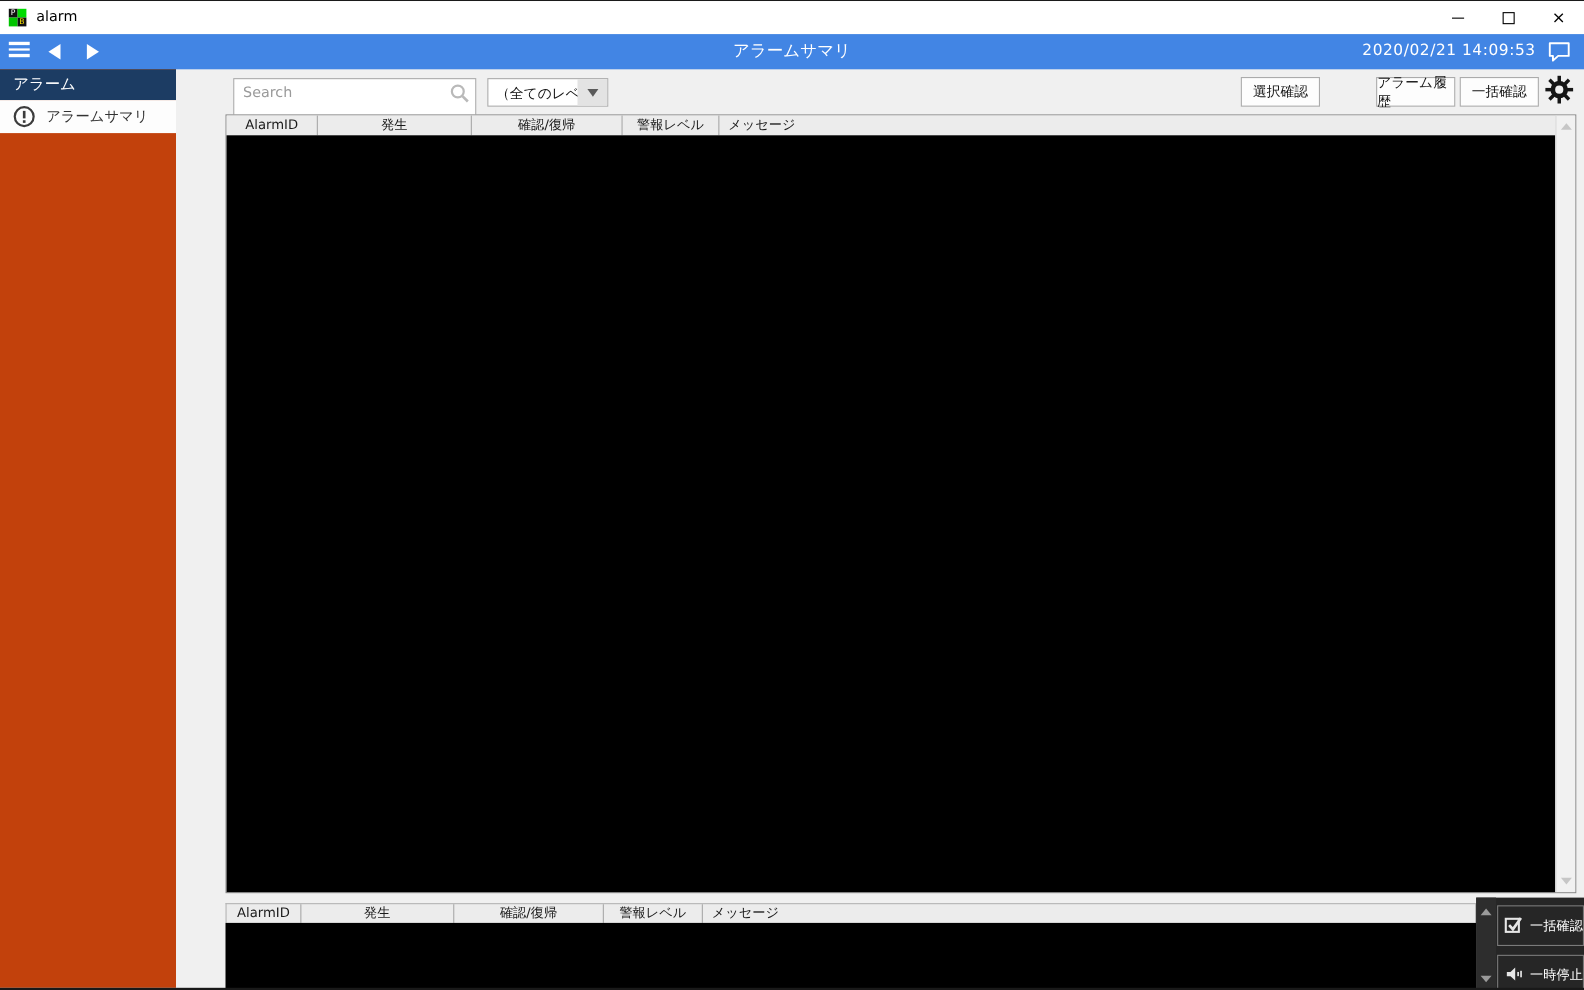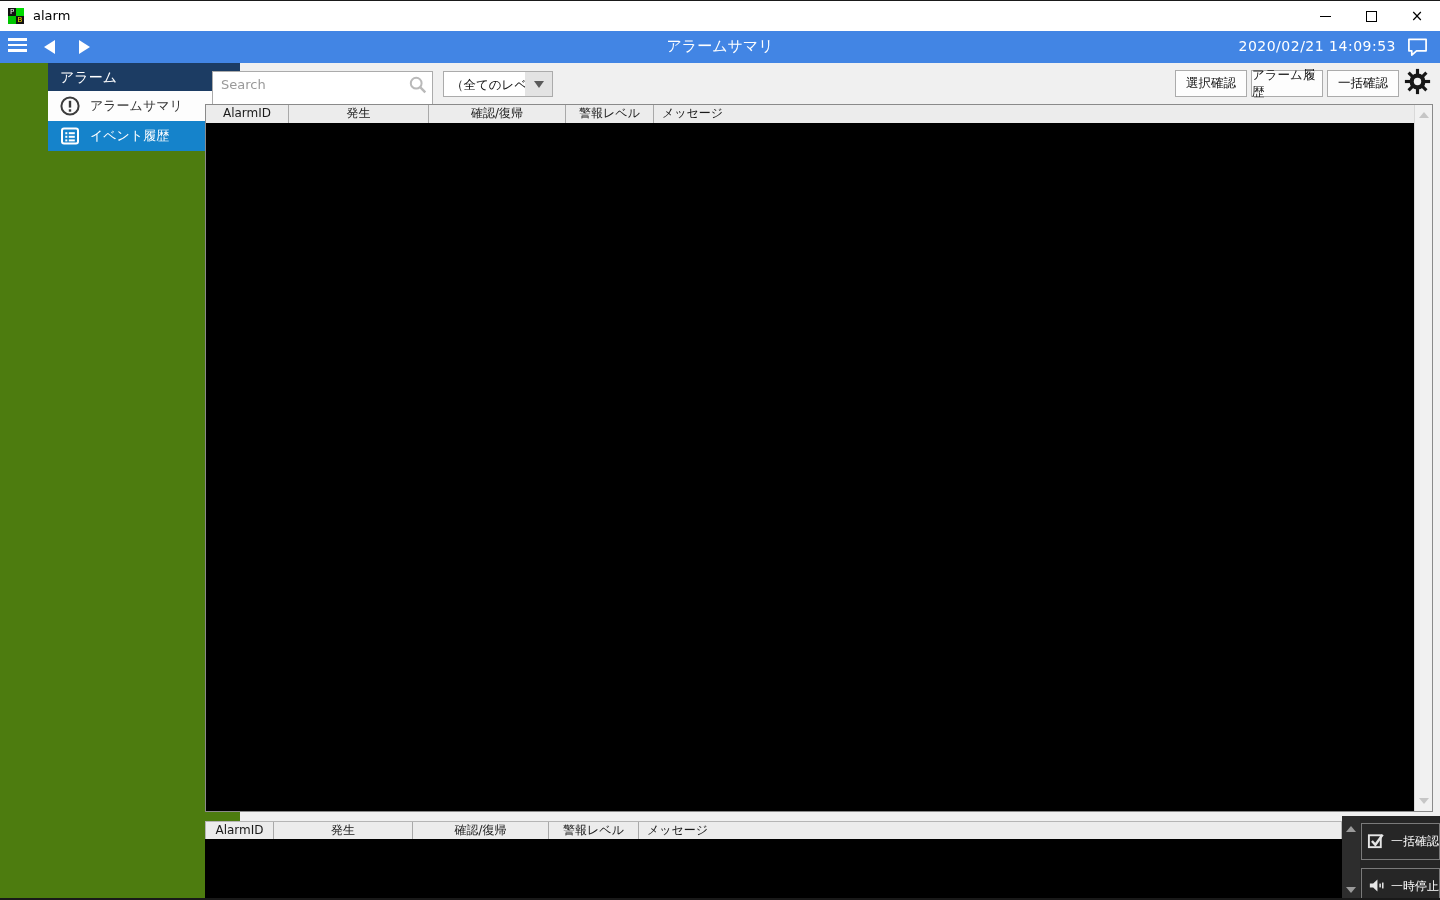--- a/index.html
+++ b/index.html
@@ -29,37 +29,37 @@
   .hamburger{position:absolute;left:8px;top:7px;width:19px;cursor:pointer;}
   .hamburger div{height:2.5px;background:#fff;margin-bottom:3.2px;}
   .nav-arrow{position:absolute;top:9px;width:0;height:0;border-top:7px solid transparent;border-bottom:7px solid transparent;cursor:pointer;}
   .nav-back{left:44px;border-right:11px solid #fff;}
   .nav-fwd{left:79px;border-left:11px solid #fff;}
   .header-title{position:absolute;left:0;right:0;top:6px;text-align:center;color:#fff;font-size:15px;}
   .header-datetime{position:absolute;right:44px;top:7px;color:#fff;font-size:14px;letter-spacing:.5px;}
   .chat-icon{position:absolute;right:12px;top:6px;}
 
   
-  .sidebar{position:absolute;left:0;top:62px;width:192px;height:835px;background:#4d7c0f;padding-left:48px;}
+  .sidebar{position:absolute;left:0;top:62px;width:160px;height:835px;background:#c2410c;}
   .sidebar-header{height:28px;background:#1c3c63;color:#fff;font-size:14px;line-height:28px;padding-left:12px;}
   .side-item{height:30px;display:flex;align-items:center;background:#1583cb;color:#fff;font-size:13px;cursor:pointer;}
   .side-item.selected{background:#fdfdfd;color:#333;}
   .side-item .icon{width:24px;margin:0 8px 0 10px;display:flex;align-items:center;justify-content:center;}
 
   
   .search-box{position:absolute;left:212px;top:70px;width:221px;height:44px;background:#fff;border:1px solid #ababab;box-sizing:border-box;}
   .search-box input{position:absolute;left:0;top:0;width:190px;height:24px;border:none;outline:none;padding:0 0 0 8px;font-size:13px;color:#333;font-family:inherit;background:transparent;}
   .search-box input::placeholder{color:#9a9a9a;}
   .search-glyph{position:absolute;right:5px;top:4px;}
   .level-dd{position:absolute;left:443px;top:70px;width:110px;height:26px;background:#fff;border:1px solid #ababab;box-sizing:border-box;cursor:pointer;}
   .level-dd .val{position:absolute;left:7px;top:5px;font-size:12.5px;color:#111;white-space:nowrap;}
   .level-dd .arrow-box{position:absolute;right:0;top:0;width:27px;height:24px;background:#e3e3e3;display:flex;align-items:center;justify-content:center;}
   .tri-down{width:0;height:0;border-left:5.5px solid transparent;border-right:5.5px solid transparent;border-top:7px solid #5a5a5a;}
   .tb-btn{position:absolute;top:69px;width:72px;height:27px;background:#fdfdfd;border:1px solid #ababab;box-sizing:border-box;font-size:12.5px;color:#111;display:flex;align-items:center;justify-content:center;cursor:pointer;}
-  .btn-select{left:1175px;} .btn-page{left:1251px;} .btn-all{left:1327px;}
+  .btn-select{left:1128px;} .btn-page{left:1251px;} .btn-all{left:1327px;}
   .gear-btn{position:absolute;left:1402px;top:68px;width:30px;height:29px;display:flex;align-items:center;justify-content:center;cursor:pointer;}
 
   
   .main-table{position:absolute;left:205px;top:103px;width:1228px;height:708px;border:1px solid #8a8a8a;box-sizing:border-box;background:#f1f1f1;}
   .mt-header{position:absolute;left:0;top:0;right:18px;height:18px;background:#ececec;display:flex;}
   .hcell{font-size:12px;color:#1a1a1a;line-height:17px;text-align:center;border-right:1px solid #a9a9a9;box-sizing:border-box;overflow:hidden;white-space:nowrap;}
   .hcell.last{flex:1;text-align:left;padding-left:8px;border-right:none;}
   .mt-c0{width:83px;} .mt-c1{width:140px;} .mt-c2{width:137px;} .mt-c3{width:88px;}
   .mt-body{position:absolute;left:0;top:18px;right:18px;bottom:0;background:#000;}
   .mt-scroll{position:absolute;right:0;top:0;bottom:0;width:18px;background:#f1f1f1;border-left:1px solid #d9d9d9;box-sizing:border-box;}
@@ -132,34 +132,20 @@
       <span class="icon">
         <svg width="22" height="22" viewBox="0 0 22 22">
           <circle cx="11" cy="11" r="8.6" fill="none" stroke="#3c3c3c" stroke-width="2"></circle>
           <rect x="9.8" y="5.8" width="2.4" height="6.8" fill="#3c3c3c"></rect>
           <rect x="9.8" y="14.3" width="2.4" height="2.4" fill="#3c3c3c"></rect>
         </svg>
       </span>
       <span>アラームサマリ</span>
     </div>
 
-    <div class="side-item">
-      <span class="icon">
-        <svg width="22" height="22" viewBox="0 0 22 22">
-          <rect x="3" y="3.5" width="16" height="15" rx="2" fill="none" stroke="#fff" stroke-width="2"></rect>
-          <rect x="6.3" y="7.2" width="2" height="2" fill="#fff"></rect>
-            <rect x="9.8" y="7.2" width="6" height="2" fill="#fff"></rect>
-          <rect x="6.3" y="10.8" width="2" height="2" fill="#fff"></rect>
-            <rect x="9.8" y="10.8" width="6" height="2" fill="#fff"></rect>
-          <rect x="6.3" y="14.4" width="2" height="2" fill="#fff"></rect>
-            <rect x="9.8" y="14.4" width="6" height="2" fill="#fff"></rect>
-        </svg>
-      </span>
-      <span>イベント履歴</span>
-    </div>
 
   </div>
 
   <div class="search-box">
     <input type="text" placeholder="Search" style="">
     <span class="search-glyph">
       <svg width="18" height="18" viewBox="0 0 18 18">
         <circle cx="7.2" cy="7.2" r="5.4" fill="none" stroke="#b9b9b9" stroke-width="2"></circle>
         <line x1="11.4" y1="11.4" x2="16.3" y2="16.3" stroke="#b9b9b9" stroke-width="2.4"></line>
       </svg>

